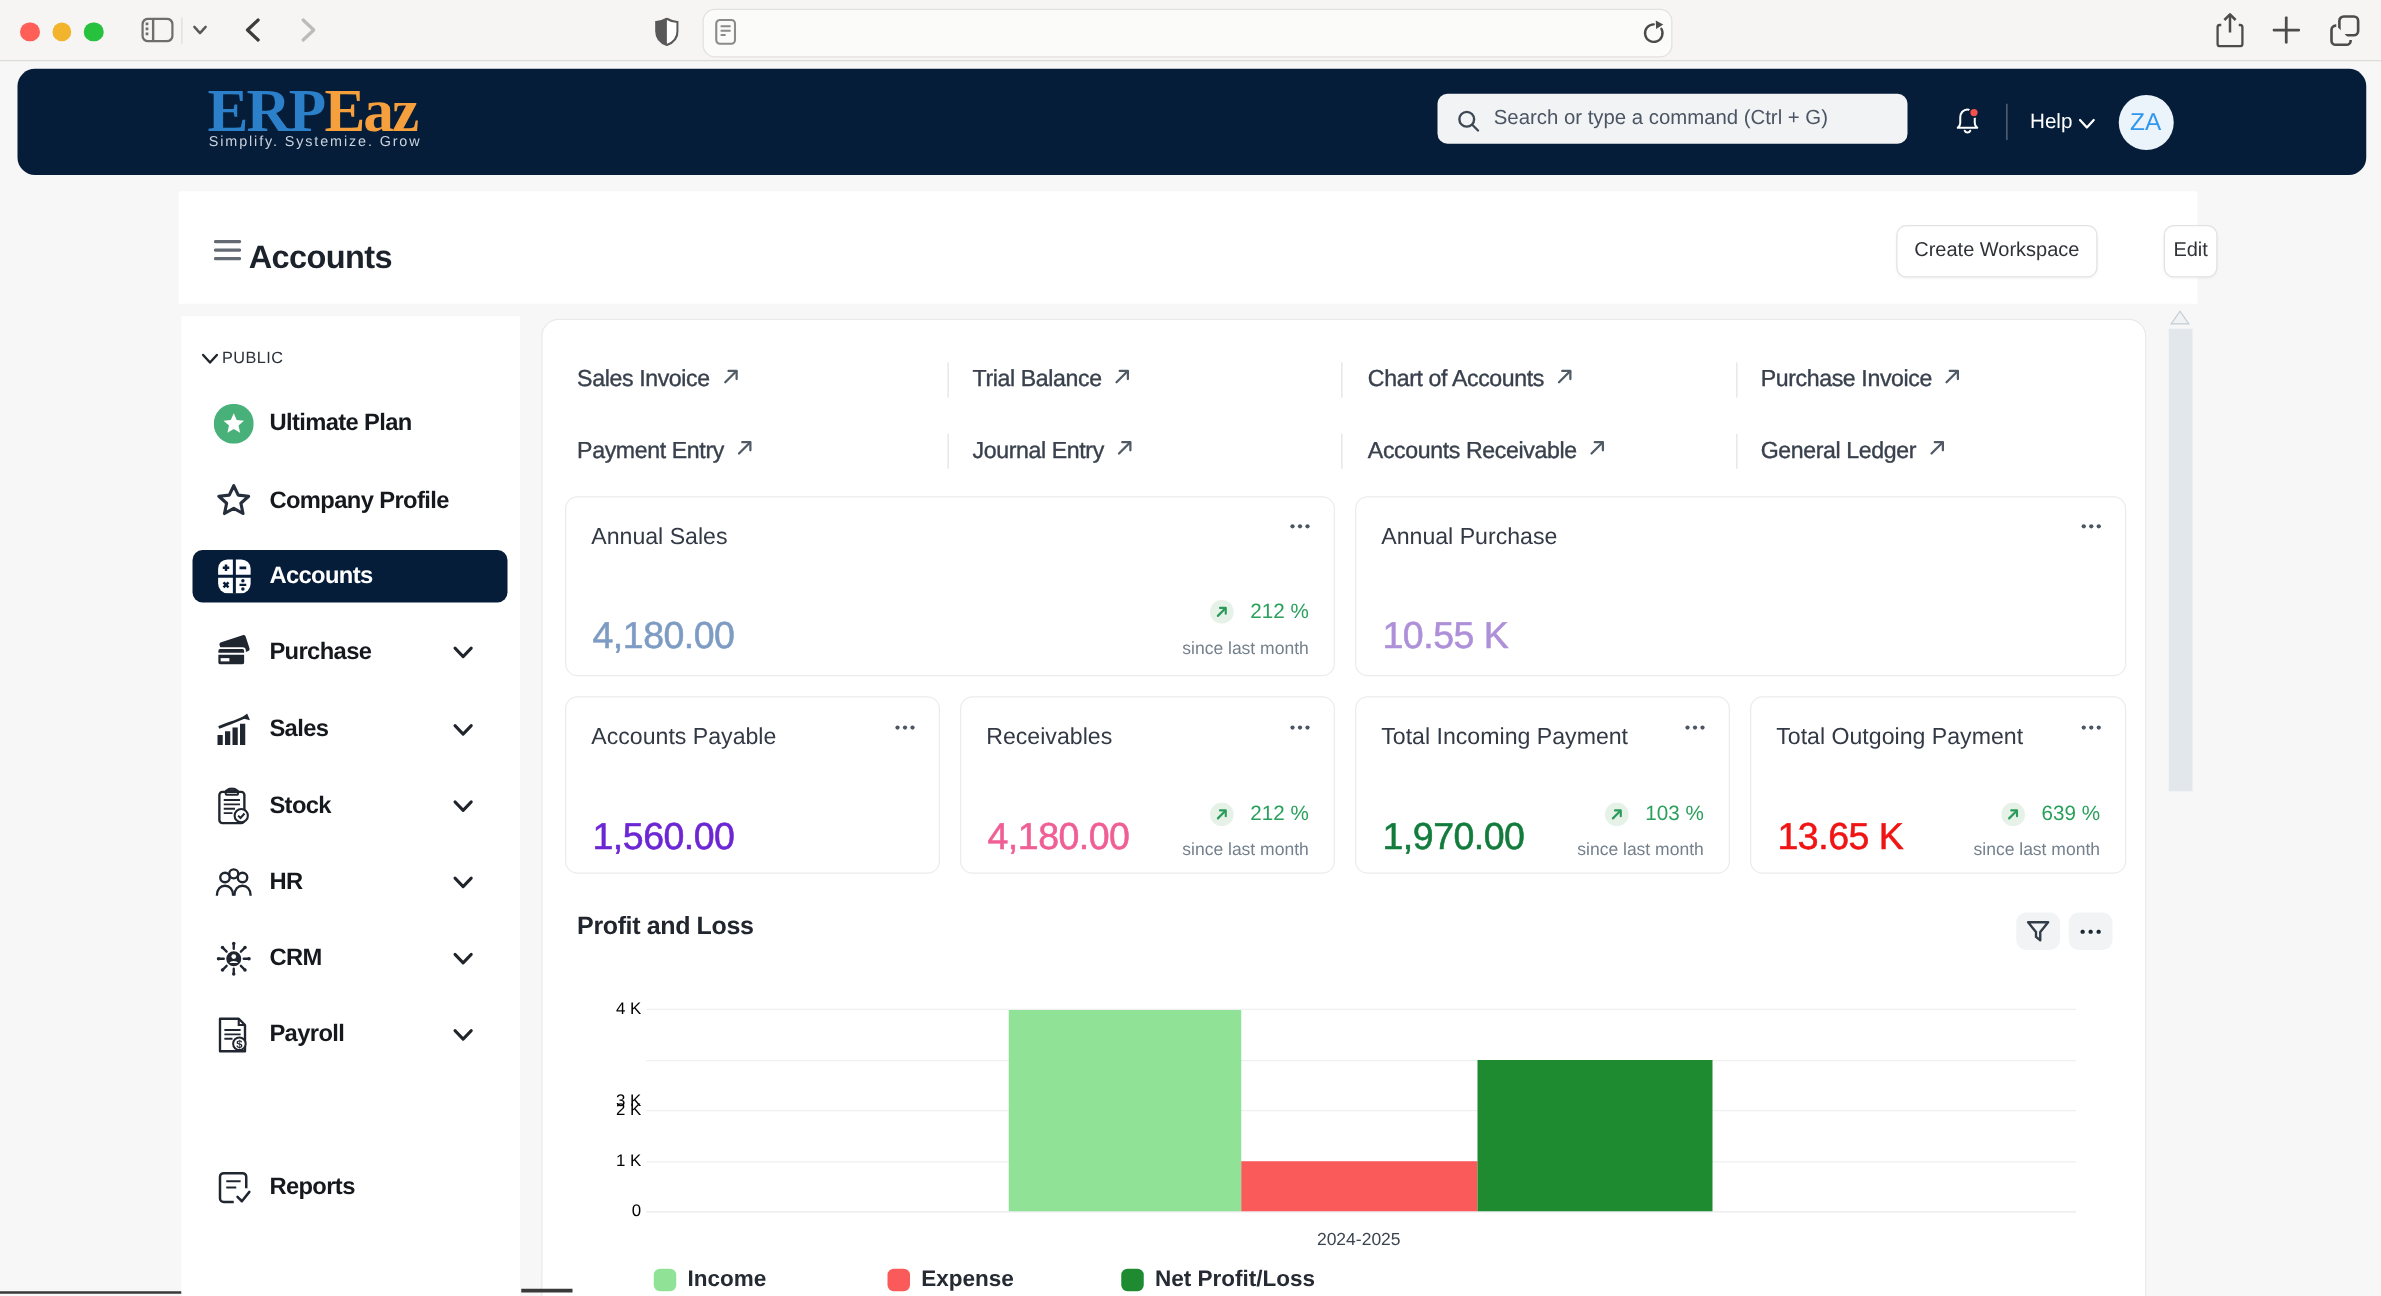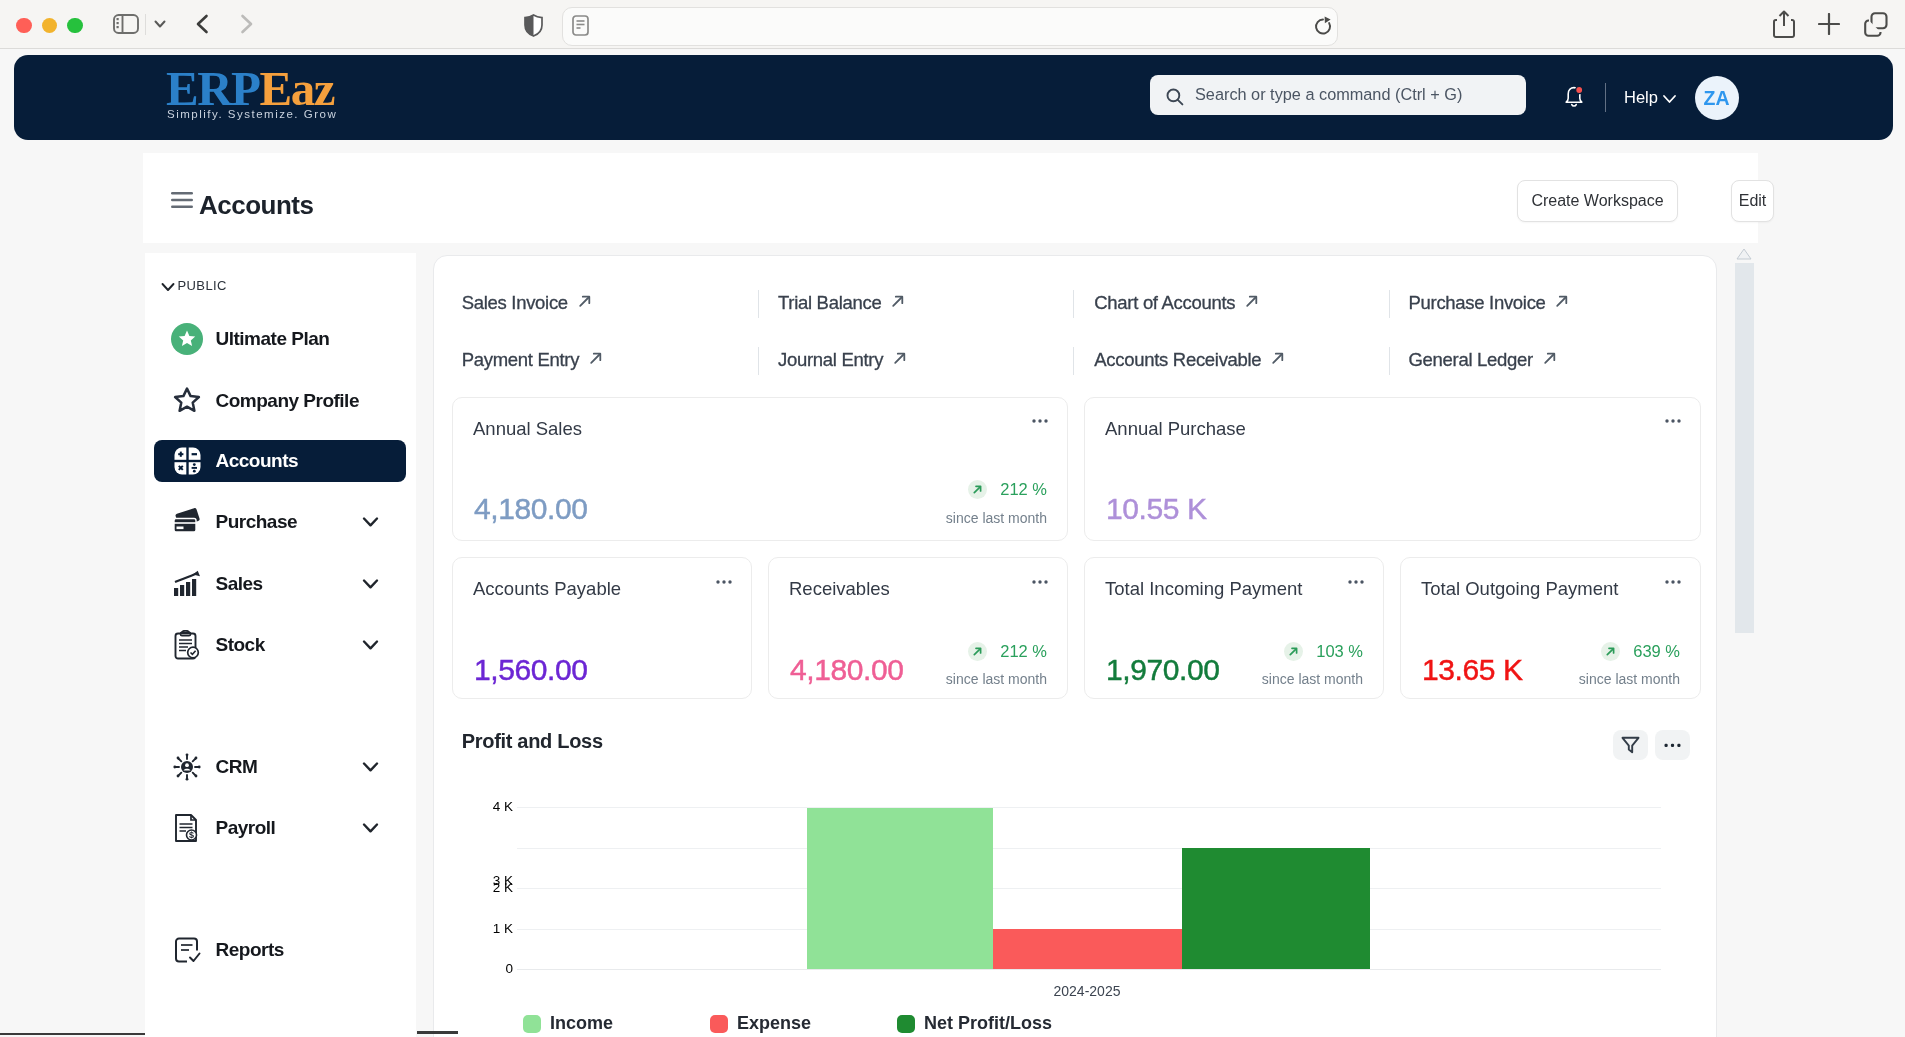--- a/index.html
+++ b/index.html
@@ -11,21 +11,21 @@
 #chrome { position:absolute; left:0; top:0; width:1905px; height:49px; background:#f6f5f3; border-bottom:1px solid #dcdbd9; }
 .tl { position:absolute; top:17.5px; width:15.5px; height:15.5px; border-radius:50%; }
 
 
 #navbar { position:absolute; left:14px; top:55px; width:1879px; height:85px; background:#061d39; border-radius:14px; }
 #logo { position:absolute; left:152px; top:9px; font-family:"Liberation Serif", serif; font-weight:bold; font-size:49px; letter-spacing:-1.5px; line-height:1; }
 #tagline { position:absolute; left:153px; top:53px; font-size:11.5px; letter-spacing:1.5px; color:#c9d2de; }
 #searchbar { position:absolute; left:1136px; top:20px; width:376px; height:40px; background:#f1f3f5; border-radius:8px; }
 #searchbar span { position:absolute; left:45px; top:9.5px; font-size:16.3px; color:#4b5563; }
 #helptxt { position:absolute; left:1610px; top:32.5px; font-size:16.5px; color:#fff; font-weight:500; }
-#avatar { position:absolute; left:1680.5px; top:20.5px; width:44px; height:44px; border-radius:50%; background:#ebf3fb; color:#2f97ee; font-size:19.5px; font-weight:700; text-align:center; line-height:44px; }
+#avatar { position:absolute; left:1680.5px; top:20.5px; width:44px; height:44px; border-radius:50%; background:#ebf3fb; color:#2f97ee; font-size:19.5px; font-weight:400; text-align:center; line-height:44px; }
 
 
 #titleband { position:absolute; left:143px; top:153px; width:1615px; height:90px; background:#fff; }
 #pgtitle { position:absolute; left:56px; top:37px; font-size:26px; font-weight:700; color:#1c222b; letter-spacing:-0.5px; }
 .btn { position:absolute; top:27px; height:42px; background:#fff; border:1px solid #e2e2e2; border-radius:8px; font-size:16px; color:#2f3237; text-align:center; line-height:40px; box-shadow:0 1px 2px rgba(0,0,0,0.04); }
 
 
 #sidebar { position:absolute; left:145px; top:253px; width:271px; height:784px; background:#fff; }
 .sitem { position:absolute; left:9px; width:252px; height:42px; }
 .sico { position:absolute; left:16px; top:50%; transform:translateY(-50%); width:34px; height:34px; display:flex; align-items:center; justify-content:center; }
@@ -240,20 +240,35 @@
       <circle cx="19" cy="22.5" r="5.3" fill="#fff" stroke="#20262f" stroke-width="1.7"></circle>
       <polyline points="16.5,22.5 18.4,24.4 21.6,20.8" fill="none" stroke="#20262f" stroke-width="1.6"></polyline>
     </svg>
       </div>
     <div class="slbl">Stock</div>
     <svg class="schev" width="17" height="11" viewBox="0 0 17 11">
         <polyline points="2,2 8.5,8.8 15,2" fill="none" stroke="#20252c" stroke-width="2.4" stroke-linecap="round" stroke-linejoin="round"></polyline>
       </svg>
   </div>
 
+  <div class="sitem" style="top:431.5px;">
+    <div class="sico">
+        <svg width="30" height="26" viewBox="0 0 30 26">
+      <circle cx="15" cy="6" r="3.6" fill="none" stroke="#20262f" stroke-width="1.8"></circle>
+      <circle cx="8" cy="9" r="3.8" fill="none" stroke="#20262f" stroke-width="1.9"></circle>
+      <circle cx="22" cy="9" r="3.8" fill="none" stroke="#20262f" stroke-width="1.9"></circle>
+      <path d="M1.5 23.5 C1.5 18.5 4.4 15.6 8 15.6 C11.6 15.6 14.5 18.5 14.5 23.5" fill="none" stroke="#20262f" stroke-width="1.9"></path>
+      <path d="M15.5 23.5 C15.5 18.5 18.4 15.6 22 15.6 C25.6 15.6 28.5 18.5 28.5 23.5" fill="none" stroke="#20262f" stroke-width="1.9"></path>
+    </svg>
+      </div>
+    <div class="slbl">HR</div>
+    <svg class="schev" width="17" height="11" viewBox="0 0 17 11">
+        <polyline points="2,2 8.5,8.8 15,2" fill="none" stroke="#20252c" stroke-width="2.4" stroke-linecap="round" stroke-linejoin="round"></polyline>
+      </svg>
+  </div>
 
   <div class="sitem" style="top:492.5px;">
     <div class="sico">
         <svg width="28" height="28" viewBox="0 0 28 28">
       <circle cx="14" cy="14" r="6" fill="#20262f"></circle>
       <circle cx="14" cy="12.2" r="1.9" fill="#fff"></circle>
       <path d="M10.6 17.4 C11.2 15.2 16.8 15.2 17.4 17.4 Z" fill="#fff"></path>
       <line x1="14" y1="2" x2="14" y2="6" stroke="#20262f" stroke-width="1.9" stroke-linecap="round"></line>
       <line x1="14" y1="22" x2="14" y2="26" stroke="#20262f" stroke-width="1.9" stroke-linecap="round"></line>
       <line x1="2" y1="14" x2="6" y2="14" stroke="#20262f" stroke-width="1.9" stroke-linecap="round"></line>

